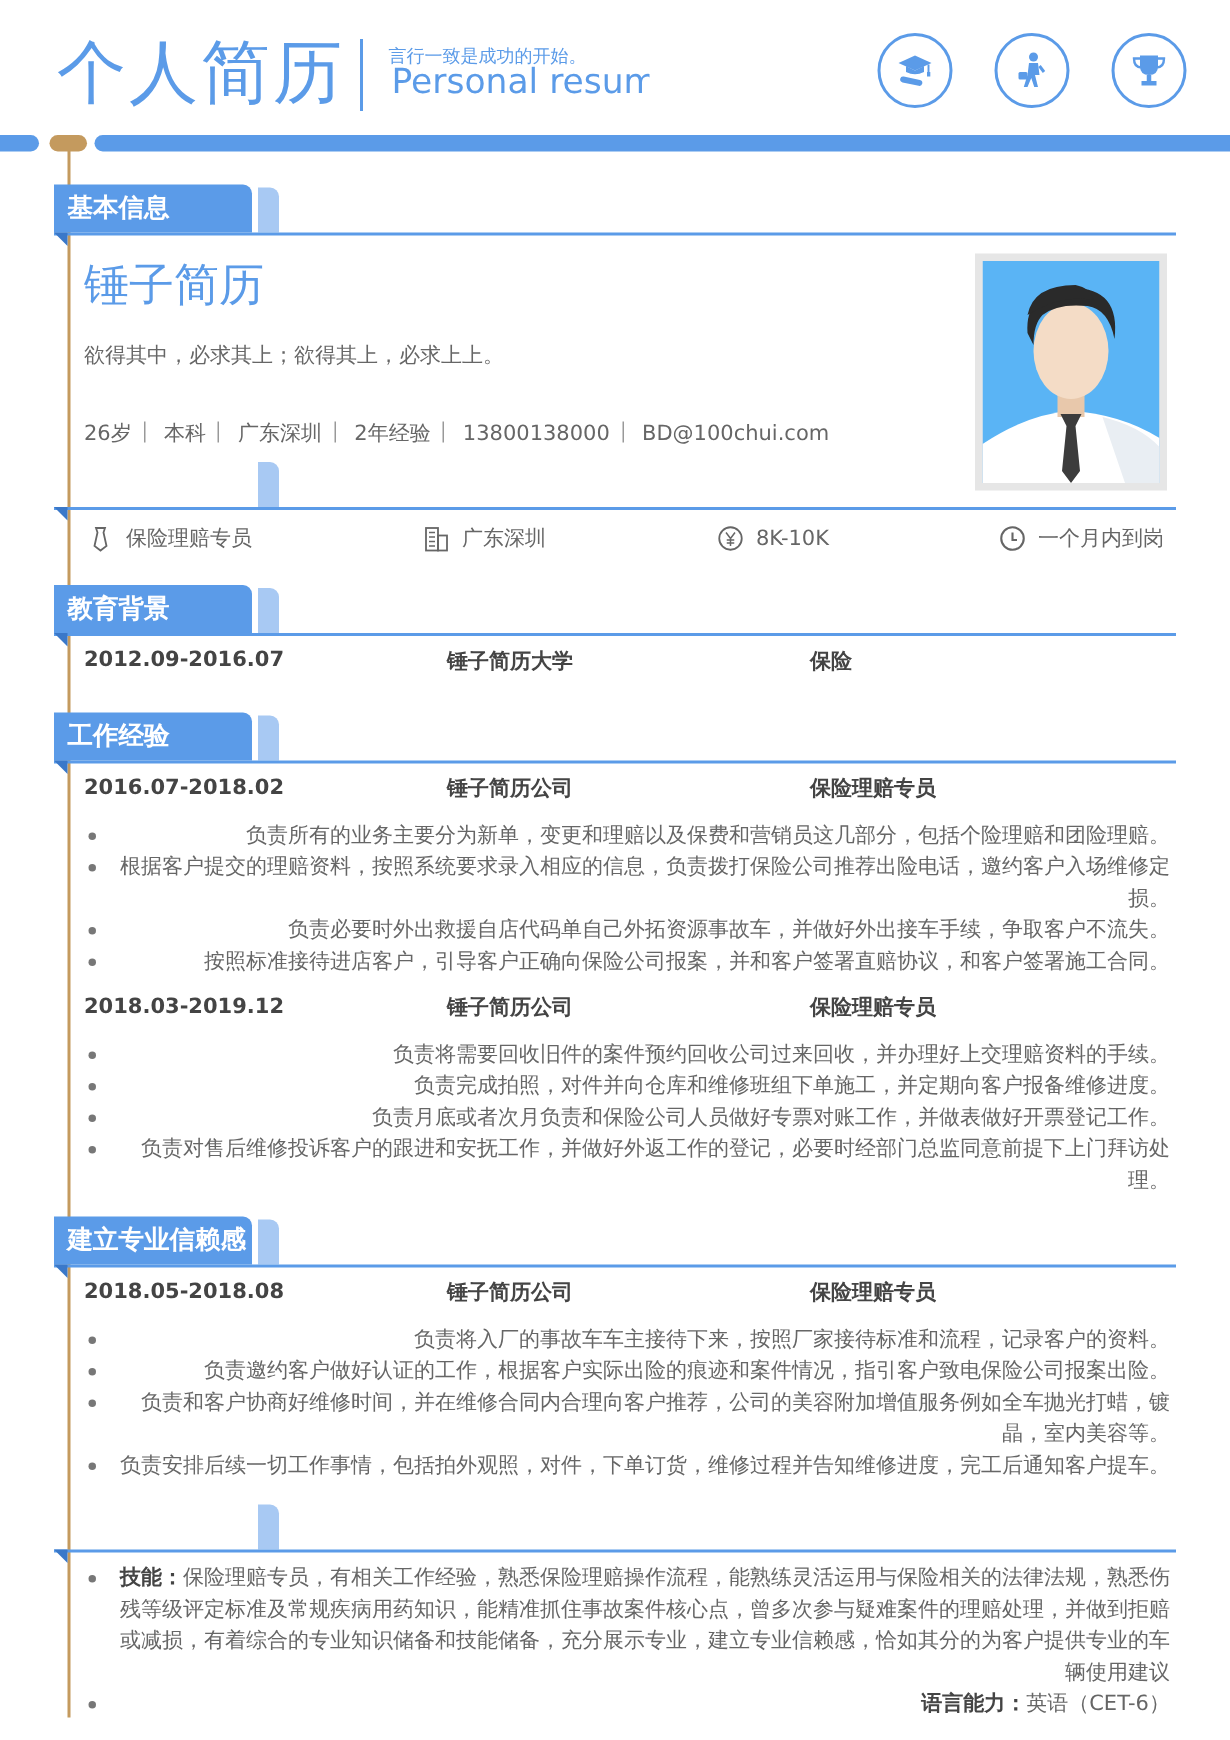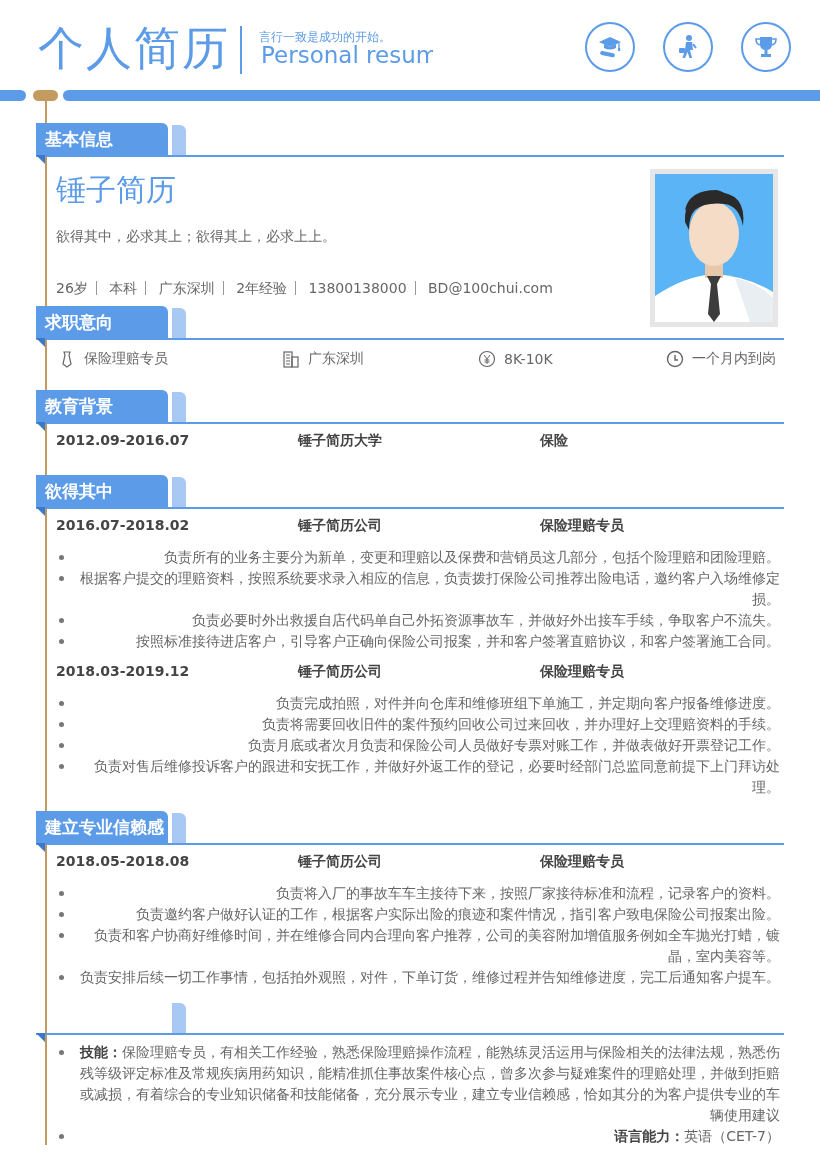--- a/index.html
+++ b/index.html
@@ -111,21 +111,20 @@
     <rect x="50" y="82" width="18" height="22" fill="#e8c8ab"></rect>
     <ellipse cx="59" cy="60" rx="25" ry="32" fill="#f4dcc6"></ellipse>
     <path d="M30 48 Q28 20 60 18 Q92 18 88 52 Q84 32 70 30 Q50 28 40 36 Q34 42 34 56 Z" fill="#2a2a2a"></path>
     <path d="M30 36 Q34 16 62 16 Q72 18 74 26 Q52 22 30 36 Z" fill="#2a2a2a"></path>
     <path d="M52 102 L66 102 L62 110 L65 140 L59 148 L53 140 L56 110 Z" fill="#3c3c3c"></path>
   </svg>
 </div>
 
 <div class="sec-head" style="top:306px">
   <div class="tab-shadow"></div>
-    <div class="tab">求职意向</div>
     <div class="rule"></div>
     <div class="fold"></div>
 </div>
 <div class="intent" style="left:58px">
   <svg viewBox="0 0 18 18">
       <path d="M6 2 H12 L11 5 L13 14 L9 17 L5 14 L7 5 Z" fill="none" stroke="#666" stroke-width="1.2"></path>
     </svg>
   <span>保险理赔专员</span>
 </div>
 <div class="intent" style="left:282px">
@@ -158,43 +157,43 @@
     <div class="fold"></div>
 </div>
 <div class="row3" style="top:432px">
   <span class="c1">2012.09-2016.07</span>
   <span class="c2">锤子简历大学</span>
   <span class="c3">保险</span>
 </div>
 
 <div class="sec-head" style="top:475px">
   <div class="tab-shadow"></div>
-    <div class="tab">欲得其中</div>
+    <div class="tab">工作经验</div>
     <div class="rule"></div>
     <div class="fold"></div>
 </div>
 <div class="row3" style="top:517px">
   <span class="c1">2016.07-2018.02</span>
   <span class="c2">锤子简历公司</span>
   <span class="c3">保险理赔专员</span>
 </div>
 <ul class="bullets" style="top:547px">
   <li>负责所有的业务主要分为新单，变更和理赔以及保费和营销员这几部分，包括个险理赔和团险理赔。</li>
   <li>根据客户提交的理赔资料，按照系统要求录入相应的信息，负责拨打保险公司推荐出险电话，邀约客户入场维修定损。</li>
   <li>负责必要时外出救援自店代码单自己外拓资源事故车，并做好外出接车手续，争取客户不流失。</li>
   <li>按照标准接待进店客户，引导客户正确向保险公司报案，并和客户签署直赔协议，和客户签署施工合同。</li>
 </ul>
 <div class="row3" style="top:663px">
   <span class="c1">2018.03-2019.12</span>
   <span class="c2">锤子简历公司</span>
   <span class="c3">保险理赔专员</span>
 </div>
 <ul class="bullets" style="top:693px">
+  <li>负责将需要回收旧件的案件预约回收公司过来回收，并办理好上交理赔资料的手续。</li>
   <li>负责完成拍照，对件并向仓库和维修班组下单施工，并定期向客户报备维修进度。</li>
-  <li>负责将需要回收旧件的案件预约回收公司过来回收，并办理好上交理赔资料的手续。</li>
   <li>负责月底或者次月负责和保险公司人员做好专票对账工作，并做表做好开票登记工作。</li>
   <li>负责对售后维修投诉客户的跟进和安抚工作，并做好外返工作的登记，必要时经部门总监同意前提下上门拜访处理。</li>
 </ul>
 
 <div class="sec-head" style="top:811px">
   <div class="tab-shadow"></div>
     <div class="tab">建立专业信赖感</div>
     <div class="rule"></div>
     <div class="fold"></div>
 </div>
@@ -210,14 +209,14 @@
   <li>负责安排后续一切工作事情，包括拍外观照，对件，下单订货，维修过程并告知维修进度，完工后通知客户提车。</li>
 </ul>
 
 <div class="sec-head" style="top:1001px">
   <div class="tab-shadow"></div>
     <div class="rule"></div>
     <div class="fold"></div>
 </div>
 <ul class="bullets" style="top:1042px">
   <li><b>技能：</b><span>保险理赔专员，有相关工作经验，熟悉保险理赔操作流程，能熟练灵活运用与保险相关的法律法规，熟悉伤残等级评定标准及常规疾病用药知识，能精准抓住事故案件核心点，曾多次参与疑难案件的理赔处理，并做到拒赔或减损，有着综合的专业知识储备和技能储备，充分展示专业，建立专业信赖感，恰如其分的为客户提供专业的车辆使用建议</span></li>
-  <li><b>语言能力：</b><span>英语（CET-7）</span></li>
+  <li><b>语言能力：</b><span>英语（CET-6）</span></li>
 </ul>
 
 </body></html>

